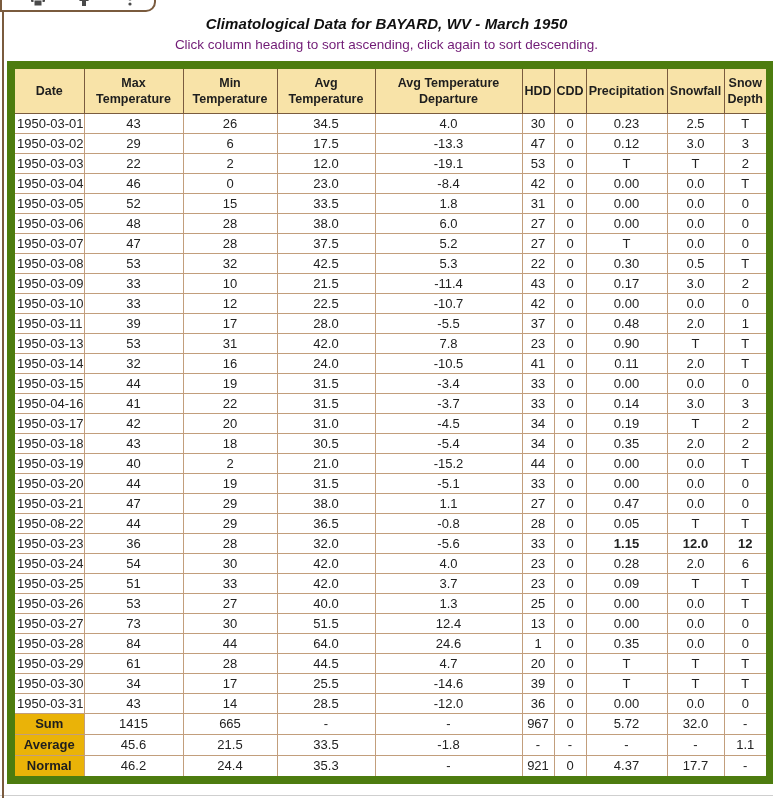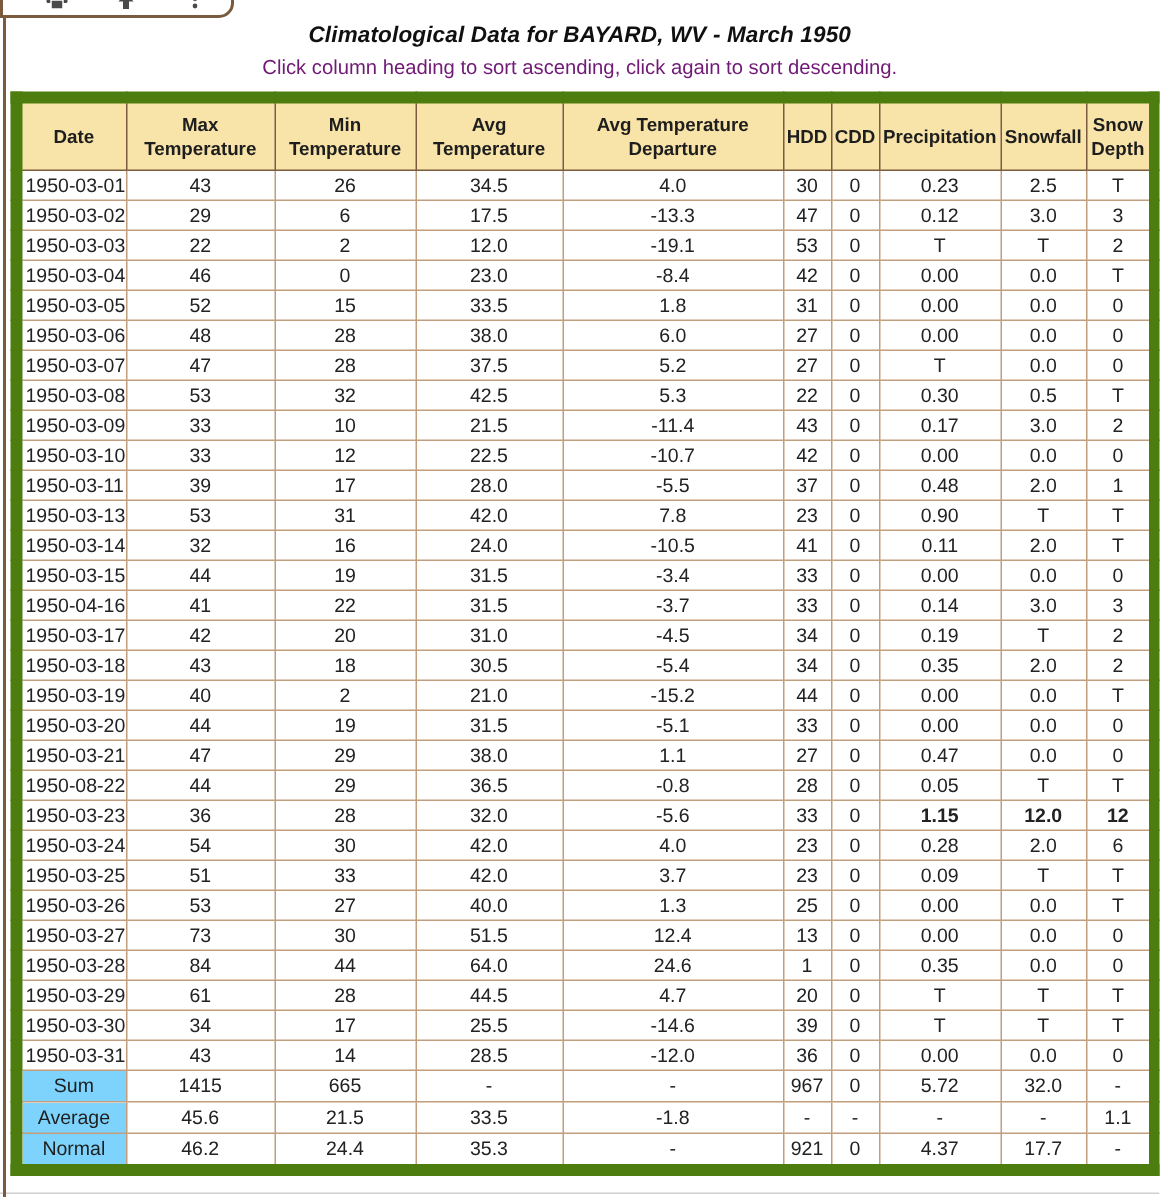--- a/index.html
+++ b/index.html
@@ -42,21 +42,21 @@
     height:42px;padding:1px 1px;line-height:1.3;
   }
   table.climo td{
     border:1px solid #c29e7c;background:#fff;
     font-size:13px;color:#222;text-align:center;vertical-align:middle;
     height:19px;line-height:19px;padding:0 2px;
     white-space:nowrap;overflow:hidden;
   }
   table.climo tr.summary td{height:20px;line-height:20px;}
   table.climo td.summary-label{
-    background:#7dd3fc;font-weight:normal;color:#1e1e1e;
+    background:#eab308;font-weight:bold;color:#1e1e1e;
   }
   td.highlight-green{color:#2e8b2e;font-weight:bold;}
   td.highlight-red{color:#c23434;font-weight:normal;}
   .bottom-line{
     position:absolute;left:0;right:0;bottom:2px;height:1px;background:#cfcfcf;
   }
 </style>
 </head>
 <body>
 

